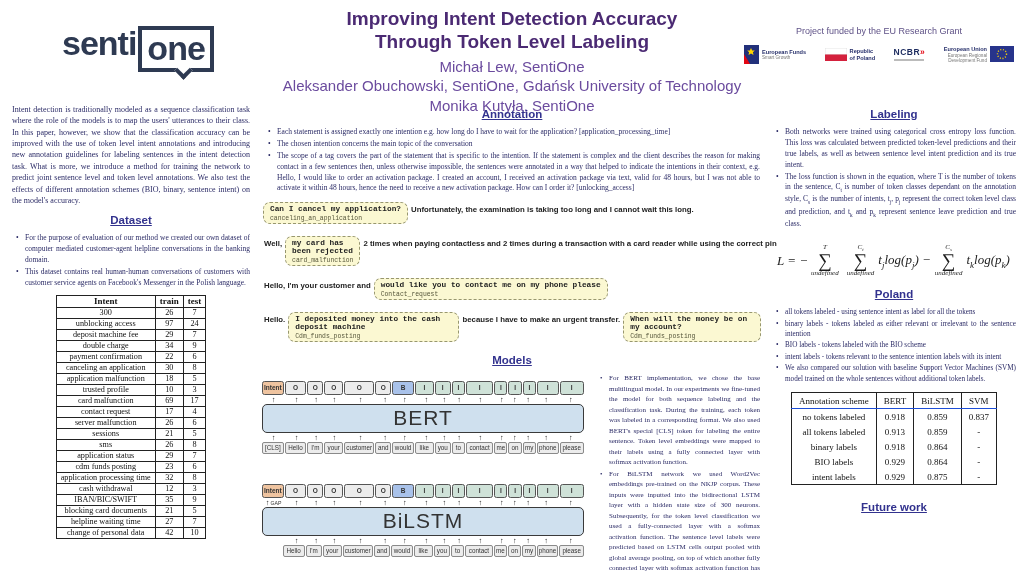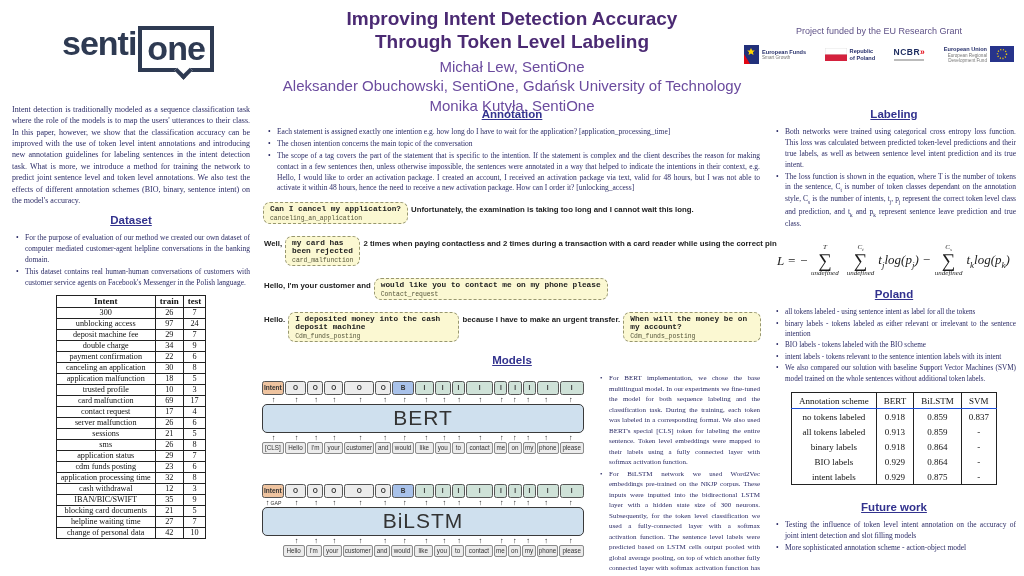--- a/index.html
+++ b/index.html
@@ -548,19 +548,15 @@
           <tr>
             <td>intent labels</td>
             <td>0.929</td>
             <td>0.875</td>
             <td>-</td>
           </tr>
         </tbody>
       </table>
 
     <div class="sec-h" style="margin-top:16px;">Future work</div>
-    <ul class="bullets">
-        <li>Testing the influence of token level intent annotation on the accuracy of joint intent detection and slot filling models</li>
-        <li>More sophisticated annotation scheme - action-object model</li>
-      </ul>
   </div>
 
 </div>
 
 </body></html>

